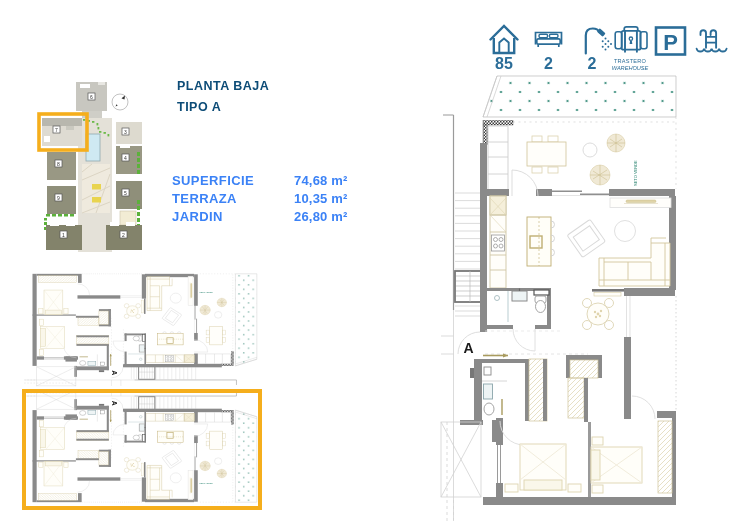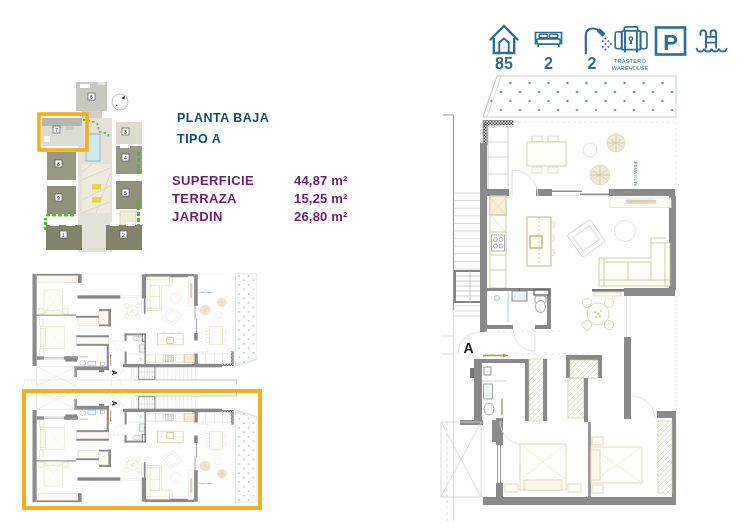--- a/index.html
+++ b/index.html
@@ -1,20 +1,20 @@
 <!DOCTYPE html>
 <html><head>
 <meta charset="utf-8">
 <style>
 html,body{margin:0;padding:0;background:#fff;-webkit-font-smoothing:antialiased;}
 .page{position:relative;width:756px;height:528px;background:#fff;overflow:hidden;
   font-family:"Liberation Sans",sans-serif;}
 .abs{position:absolute;}
-.title{left:177px;top:76px;font-size:12.5px;font-weight:bold;color:#0d4c77;letter-spacing:0.5px;line-height:21px;margin-top:32px;}
-.areas{left:172px;top:172px;font-size:13px;font-weight:bold;color:#701a75;line-height:18px;letter-spacing:0.4px;}
+.title{left:177px;top:76px;font-size:12.5px;font-weight:bold;color:#0d4c77;letter-spacing:0.5px;line-height:21px;}
+.areas{left:172px;top:172px;font-size:13px;font-weight:bold;color:#3b82f6;line-height:18px;letter-spacing:0.4px;}
 .areas .val{position:absolute;left:122px;width:120px;letter-spacing:0.2px;}
 </style>
 </head>
 <body>
 <div class="page">
 
 <svg class="abs" style="left:36px;top:40px;" width="116" height="212" viewBox="0 0 116 212">
  <g id="siteplan" font-family="Liberation Sans, sans-serif">
 
   <rect x="42" y="78" width="34" height="135" fill="#e4e1d8"></rect>
@@ -119,22 +119,22 @@
   <rect x="84" y="191" width="7" height="7" fill="#fff" stroke="#555" stroke-width="0.7"></rect>
   <text x="87.5" y="196.5" font-size="5" fill="#333" text-anchor="middle">2</text>
 
   <rect x="3" y="74" width="48" height="36" fill="none" stroke="#f5ae1c" stroke-width="3.6"></rect>
  </g>
 </svg>
 
 <div class="abs title">PLANTA BAJA<br>TIPO A</div>
 
 <div class="abs areas">
-  <div style="position:relative">SUPERFICIE<span class="val">44,87 m²</span></div>
-  <div style="position:relative">TERRAZA<span class="val">15,25 m²</span></div>
+  <div style="position:relative">SUPERFICIE<span class="val">74,68 m²</span></div>
+  <div style="position:relative">TERRAZA<span class="val">10,35 m²</span></div>
   <div style="position:relative">JARDIN<span class="val">26,80 m²</span></div>
 </div>
 
 <svg class="abs" style="left:484px;top:18px;" width="250" height="60" viewBox="0 0 250 60">
  <g id="icons" stroke="#2b6d98" fill="none" stroke-width="2" font-family="Liberation Sans, sans-serif">
 
   <path d="M6.5,21.5 L20,8 L33.5,21.5" stroke-linecap="round" stroke-width="2.4"></path>
   <path d="M9.8,20 V35 H30.2 V20" stroke-width="2.4"></path>
   <path d="M15.3,35 V24.5 L20,20.5 L24.7,24.5 V35" stroke-width="1.9"></path>
   <text x="20" y="51" font-size="16" font-weight="bold" fill="#2b6d98" stroke="none" text-anchor="middle">85</text>

